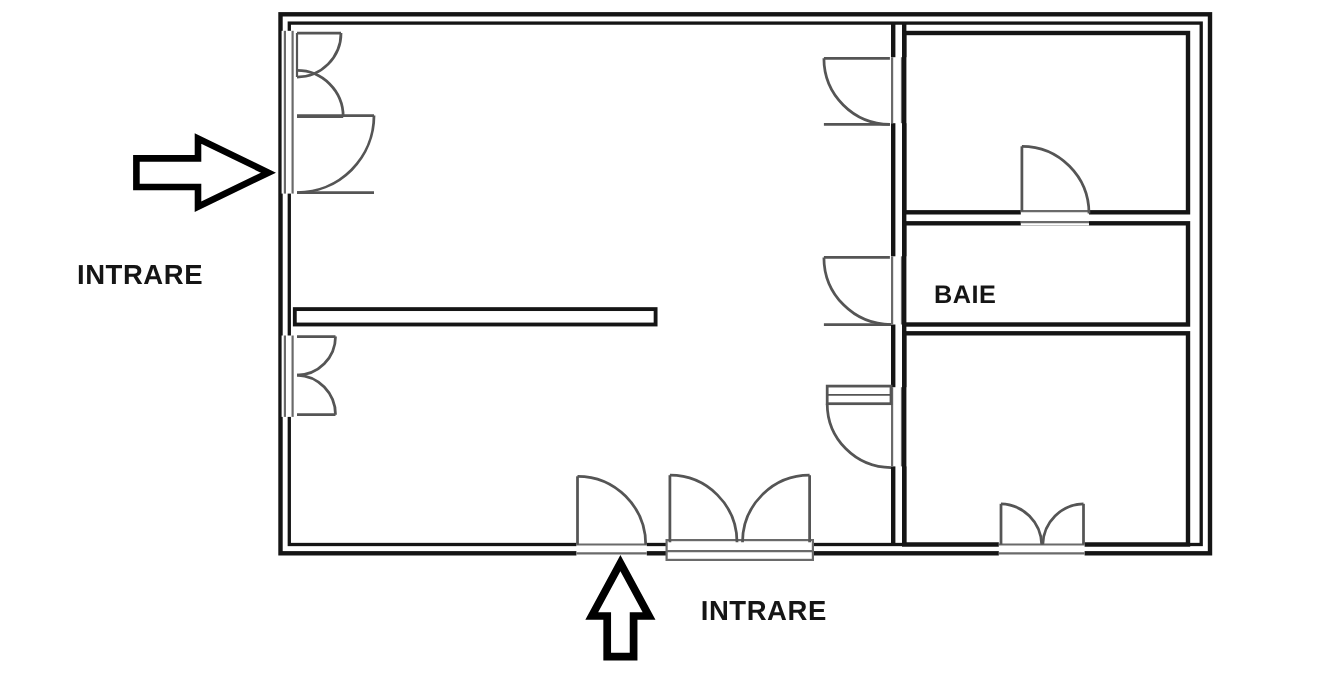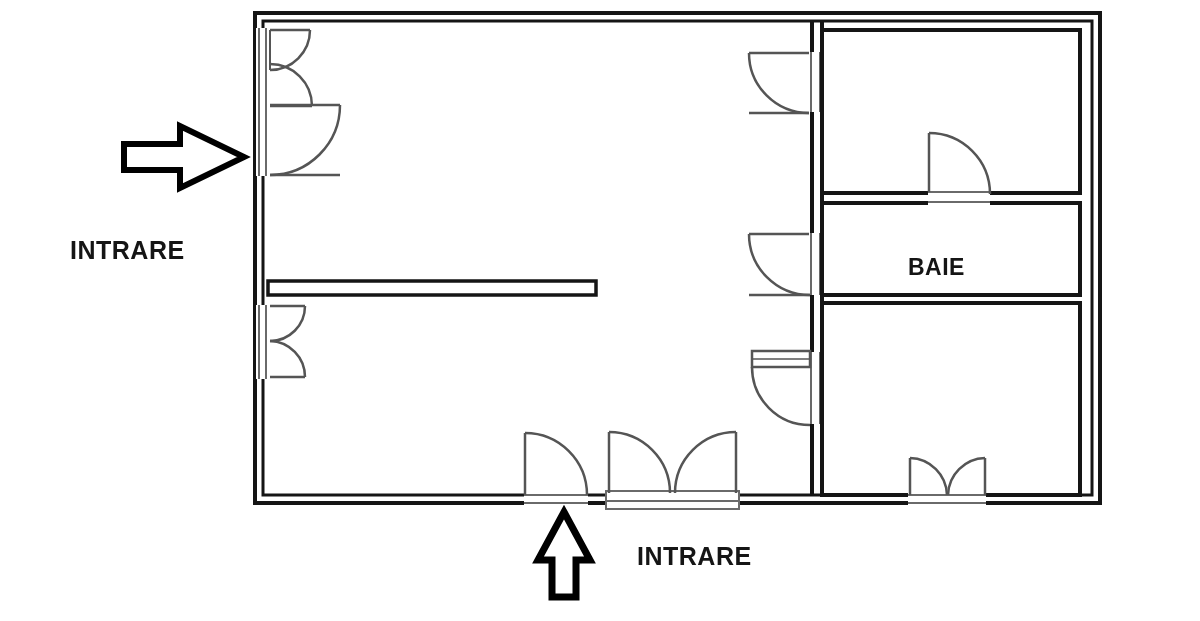--- a/index.html
+++ b/index.html
@@ -39,21 +39,21 @@
     left: 70px;
     top: 236px;
     font-size: 25px;
   }
   #label-intrare-bottom {
     left: 637px;
     top: 542px;
     font-size: 25px;
   }
   #label-baie {
-    left: 908px;
+    left: 849px;
     top: 254px;
     font-size: 23px;
   }
 </style>
 </head>
 <body>
 
 <div id="plan-root">
 
   <svg id="floorplan-svg" viewBox="0 0 1200 621">

